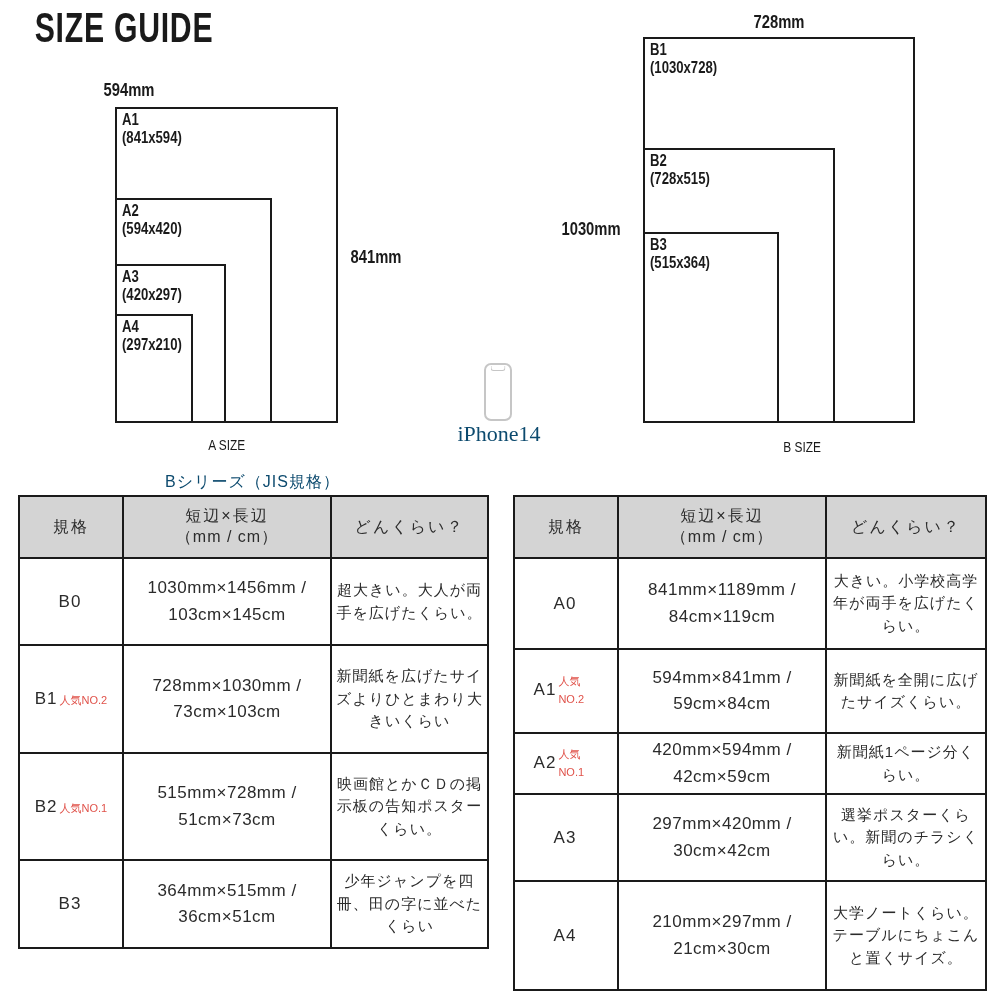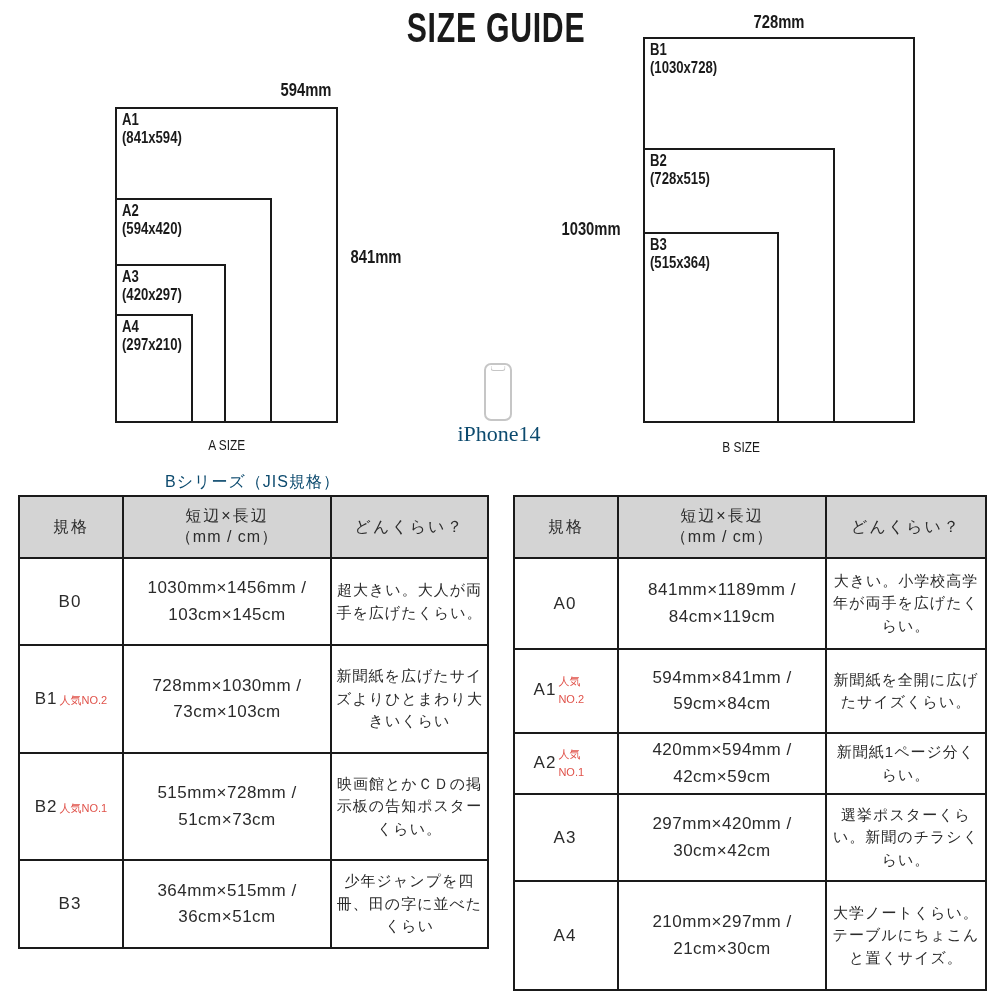--- a/index.html
+++ b/index.html
@@ -1,20 +1,20 @@
 <!DOCTYPE html>
 <html><head>
 <meta charset="utf-8">
 <style>
   html,body{margin:0;padding:0;background:#fff;}
   .canvas{position:relative;width:1000px;height:1000px;background:#ffffff;overflow:hidden;
           font-family:"Liberation Sans","DejaVu Sans",sans-serif;color:#1a1a1a;}
 
   
-  .page-title{position:absolute;left:0;right:8px;top:4px;text-align:center;}
+  .page-title{position:absolute;left:0;right:8px;top:4px;text-align:left;}
   .page-title span{display:inline-block;font-size:42px;font-weight:800;letter-spacing:1px;
                    transform:scaleX(0.72);transform-origin:center;}
 
   
   .diagram{position:absolute;}
   .sheet{position:absolute;background:#fff;border:2px solid #1a1a1a;box-sizing:border-box;}
   .sheet-label{position:absolute;left:5px;top:2px;font-weight:700;font-size:16px;line-height:1.15;
                transform:scaleX(0.82);transform-origin:left top;white-space:nowrap;}
   .dim-label{position:absolute;font-weight:700;font-size:18px;}
   .dim-label span{display:inline-block;transform:scaleX(0.82);transform-origin:center;}
@@ -45,21 +45,21 @@
 </style>
 </head>
 <body>
 
 <div class="canvas">
 
   <div class="page-title">
     <span>SIZE GUIDE</span>
   </div>
 
-  <div class="dim-label" style="left:114px;top:80px;width:223px;text-align:right;">
+  <div class="dim-label" style="left:98px;top:80px;width:223px;text-align:left;">
     <span>594mm</span>
   </div>
 
   <div class="diagram" style="left:115px;top:107px;width:223px;height:316px;">
     <div class="sheet" style="left:0;top:0;width:223px;height:316px;">
       <div class="sheet-label">
         <div>A1</div>
         <div>(841x594)</div>
       </div>
     </div>
@@ -113,21 +113,21 @@
         <div>B3</div>
         <div>(515x364)</div>
       </div>
     </div>
   </div>
 
   <div class="dim-label" style="left:555px;top:219px;width:83px;text-align:left;text-decoration:underline;">
     <span>1030mm</span>
   </div>
 
-  <div class="diagram-caption" style="left:605px;top:439px;width:272px;">
+  <div class="diagram-caption" style="left:666px;top:439px;width:272px;">
     <span>B SIZE</span>
   </div>
 
   <div class="phone-body">
     <div class="phone-notch"></div>
   </div>
   <div class="phone-label">iPhone14</div>
 
   <div class="table-title" style="left:18px;top:472px;width:469px;text-align:center;">Bシリーズ（JIS規格）</div>
 

